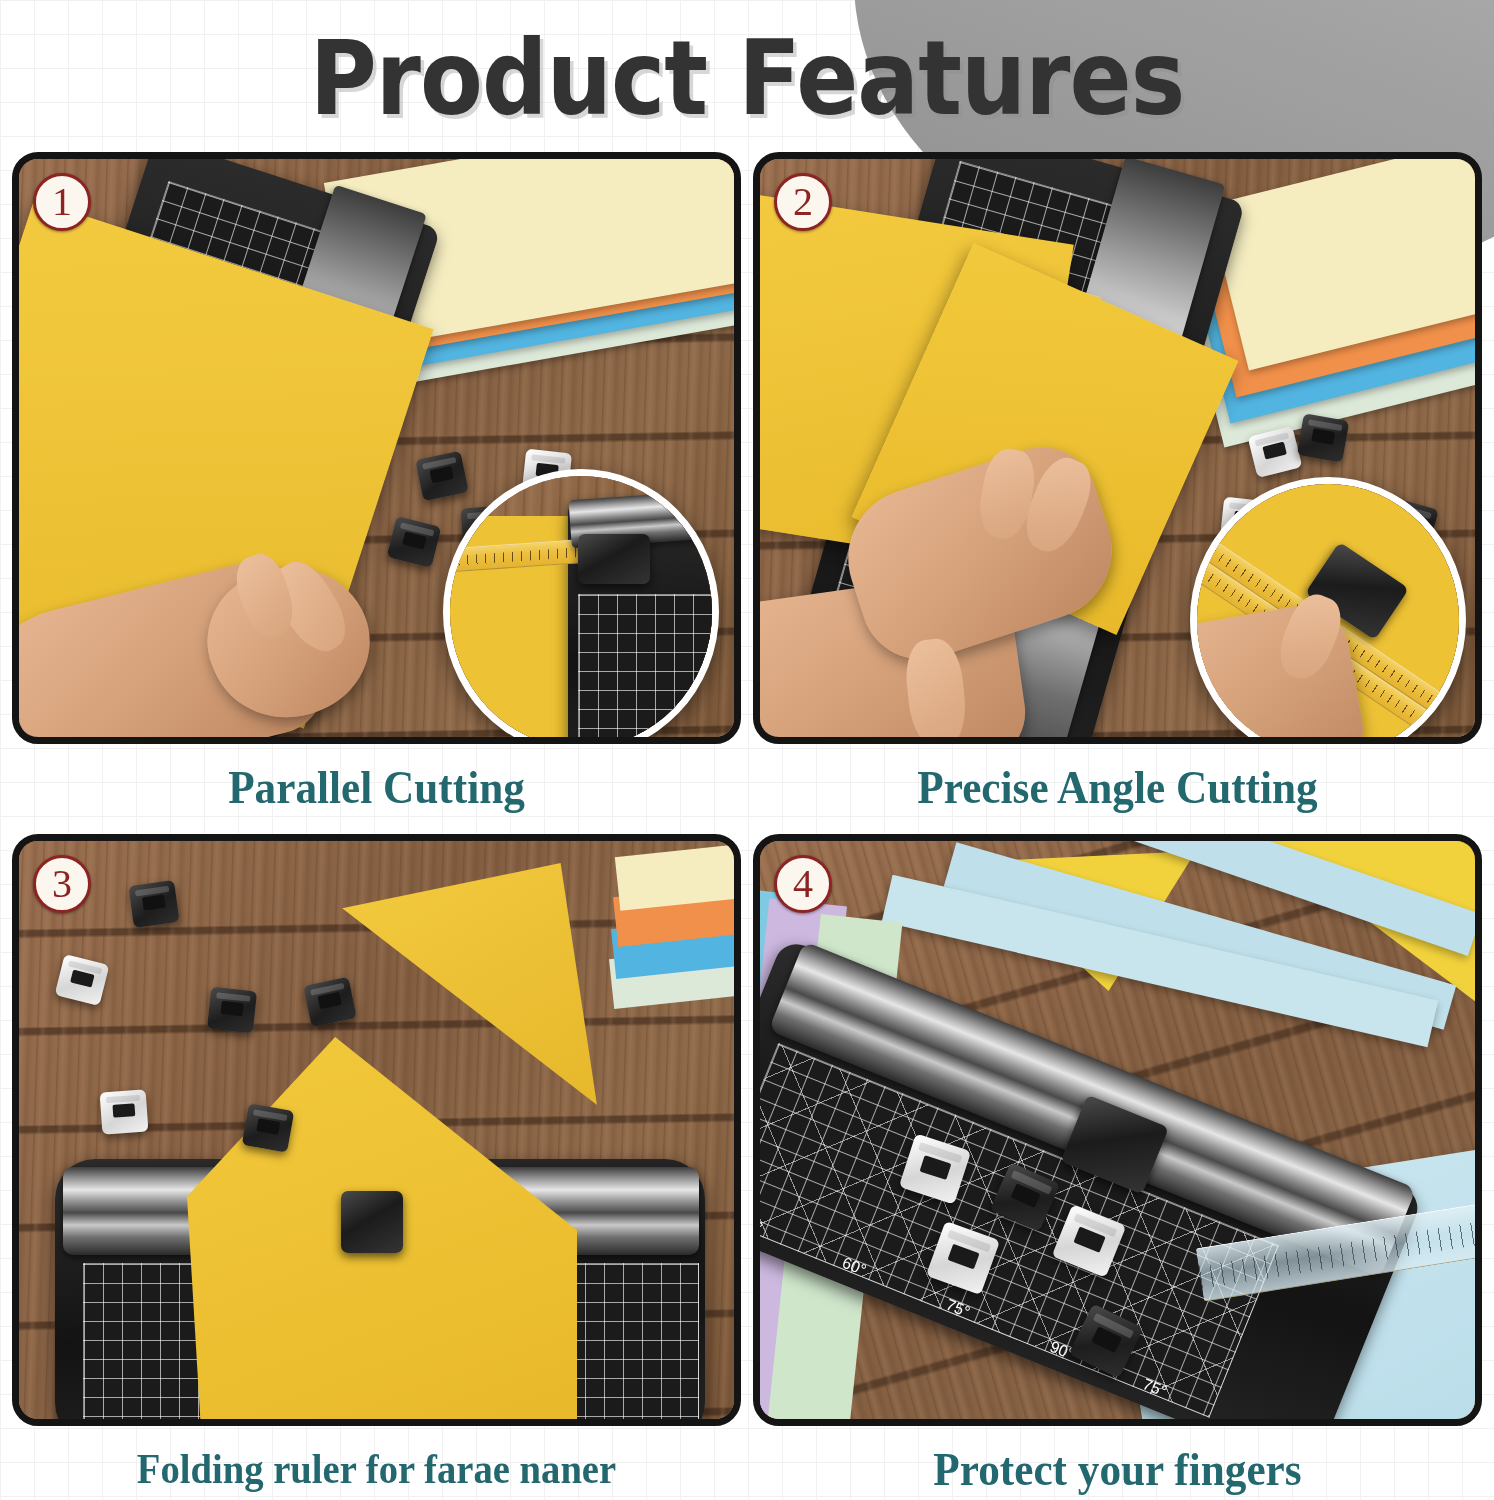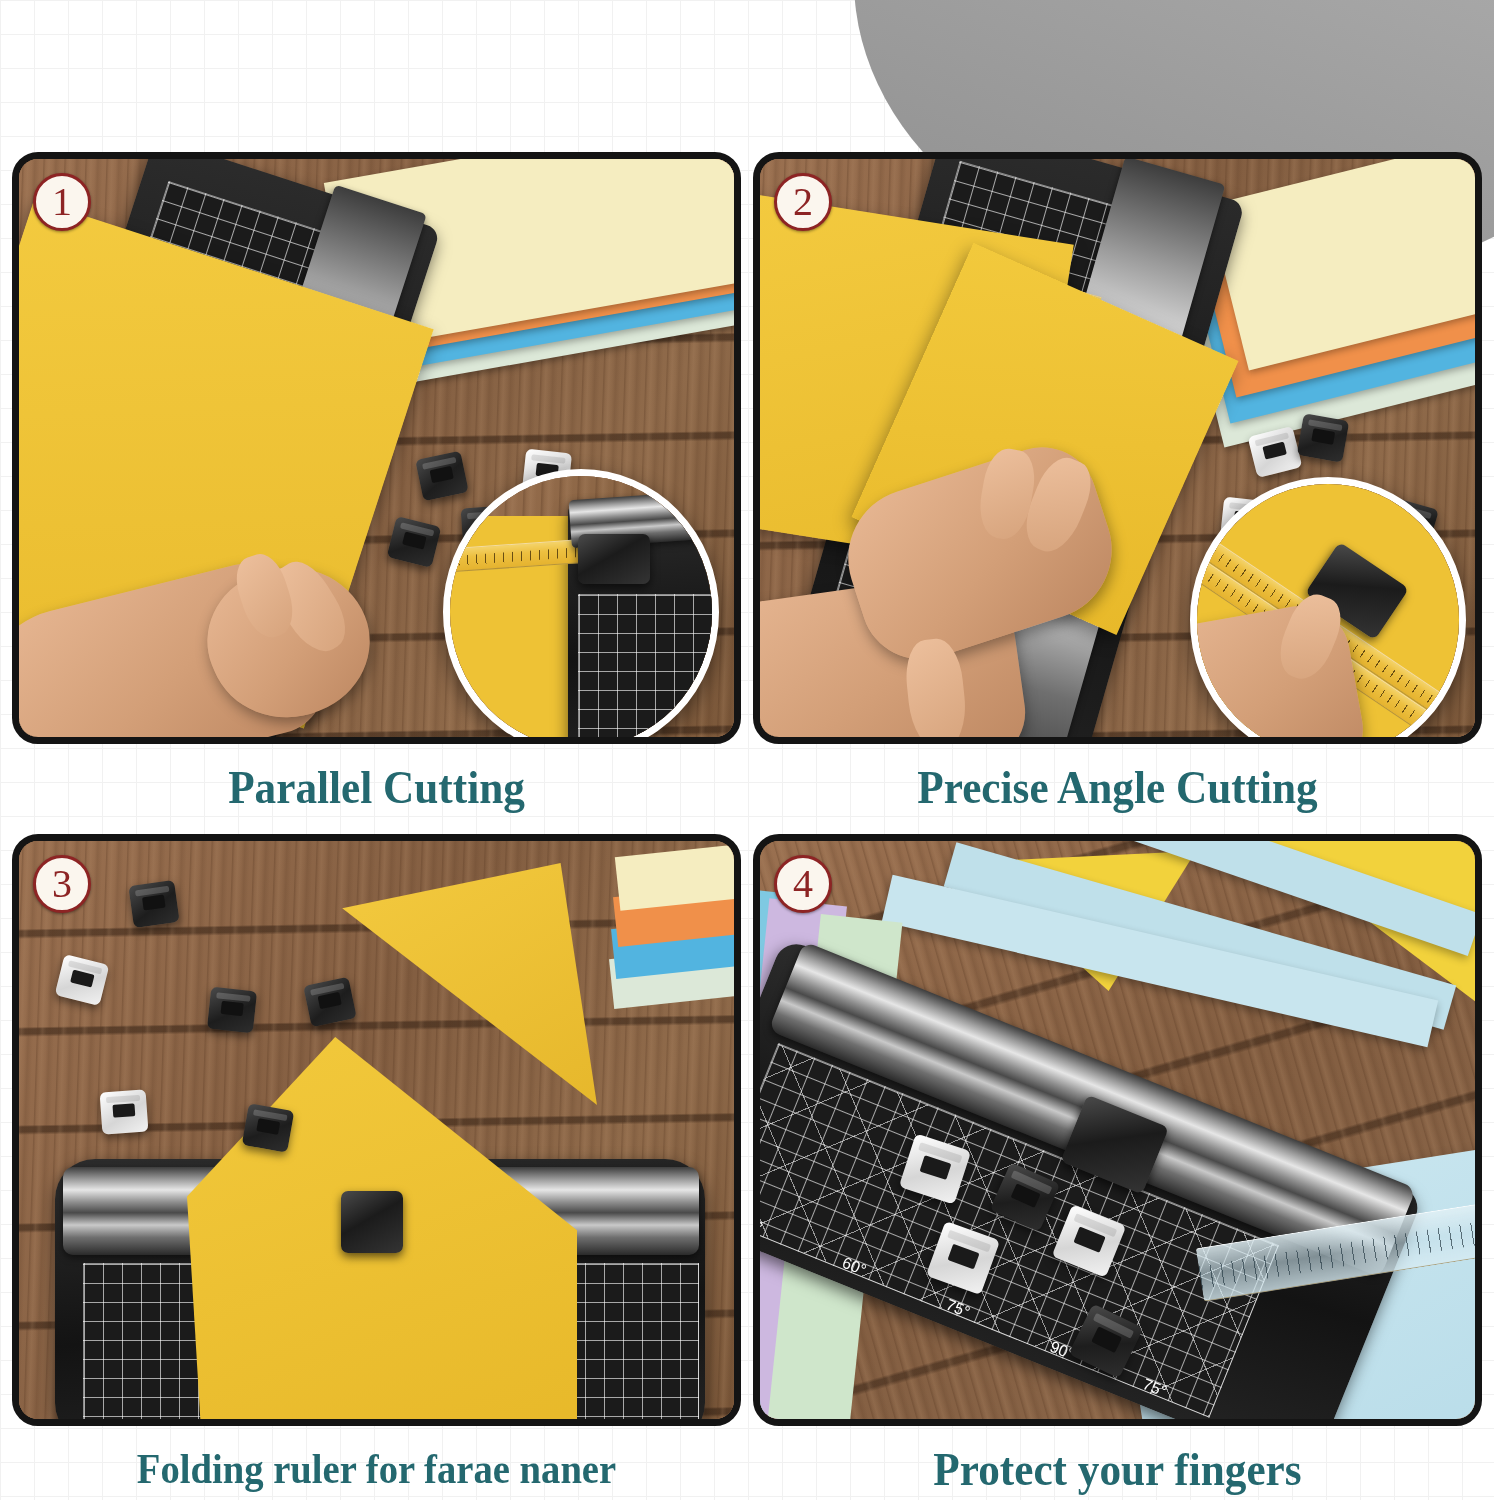--- a/index.html
+++ b/index.html
@@ -305,20 +305,23 @@
   }
   .caption.small { font-size: 42px; }
 </style>
 </head>
 <body>
 
 <div id="page">
 
   <div class="swoosh"></div>
 
+  <div class="title-wrap">
+    <div class="title">Product Features</div>
+  </div>
 
   <div class="grid">
 
     <div class="card">
       <div class="photo">
         <div class="wood"></div>
 
         <div class="sheet" style="left:300px;top:38px;width:460px;height:160px;background:#dce8d8;transform:rotate(-10deg);box-shadow:0 3px 7px rgba(0,0,0,.35);"></div>
         <div class="sheet" style="left:304px;top:22px;width:460px;height:160px;background:#52b4e0;transform:rotate(-10deg);box-shadow:0 3px 7px rgba(0,0,0,.3);"></div>
         <div class="sheet" style="left:308px;top:4px;width:460px;height:160px;background:#f0904a;transform:rotate(-10deg);box-shadow:0 3px 7px rgba(0,0,0,.3);"></div>

